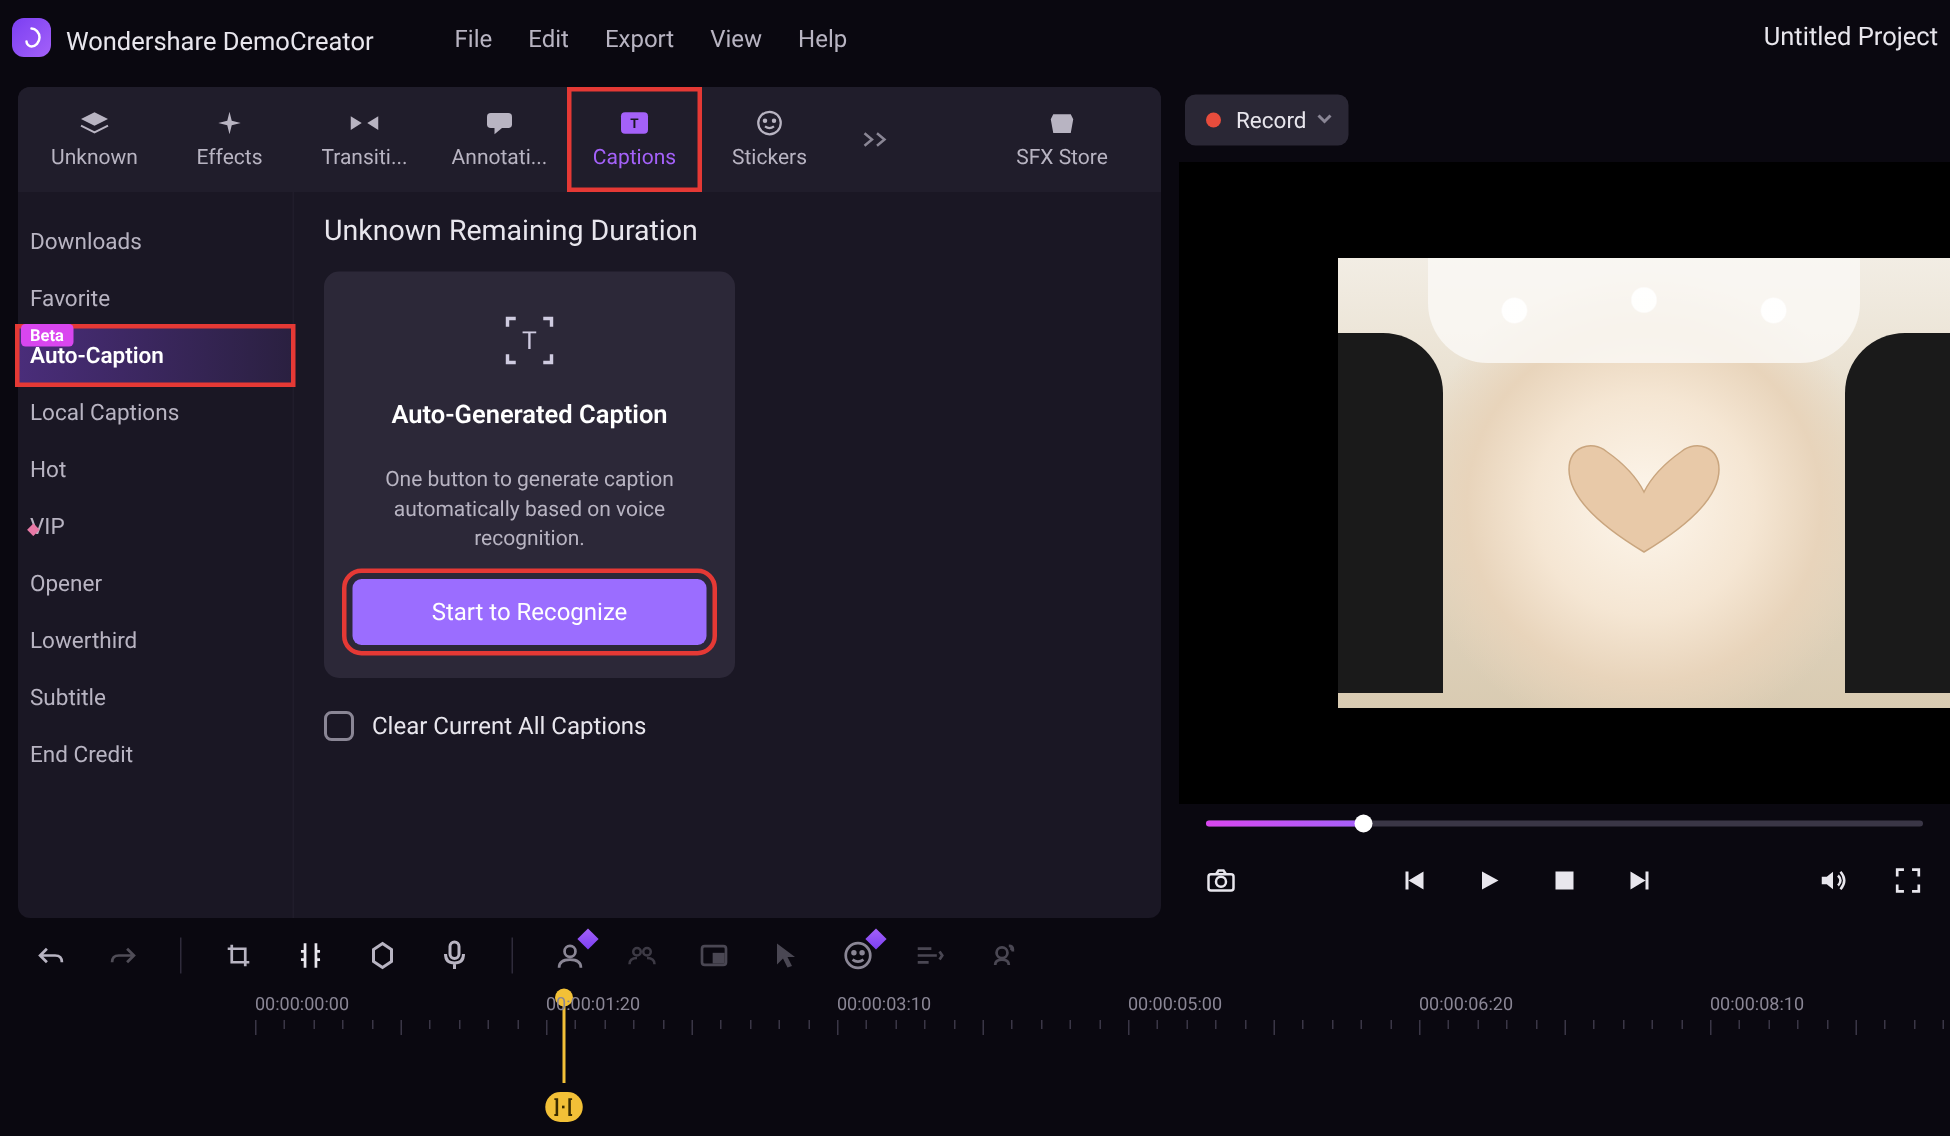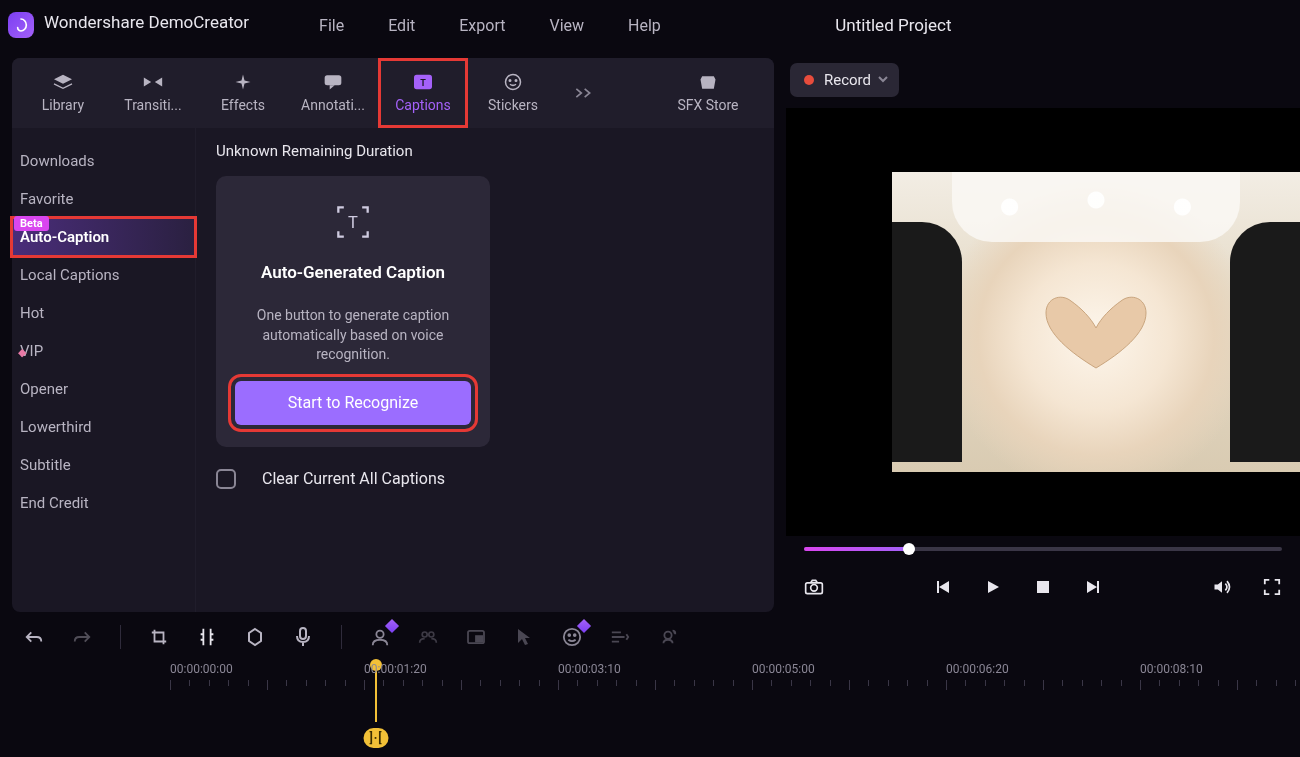--- a/index.html
+++ b/index.html
@@ -30,30 +30,30 @@
   
   .titlebar {
     height: 50px;
     display: flex;
     align-items: center;
     padding: 0 8px;
     gap: 14px;
     font-size: 15px;
     color: var(--text-secondary);
   }
-  .logo-wrap { display:flex; align-items:flex-start; gap:10px; margin-right:20px;}
+  .logo-wrap { display:flex; align-items:flex-end; gap:10px; margin-right:20px;}
   .logo {
     width: 26px; height:26px; border-radius:8px;
     background: linear-gradient(135deg,#7b3ff2,#a461f9);
     display:flex;align-items:center;justify-content:center;
   }
   .app-name { font-size:17px; color:#e8e6ed; font-weight:400;}
-  .menu { display:flex; gap:44px; margin-left:36px;}
+  .menu { display:flex; gap:24px; margin-left:20px;}
   .menu-item { cursor:pointer; color:var(--text-secondary); font-size:16px;}
-  .project-title { flex:1; text-align:center; font-size:17px; color:var(--text-primary); margin-left:-180px;}
+  .project-title { flex:1; text-align:right; font-size:17px; color:var(--text-primary); margin-left:-180px;}
   
   .content-row {
     display:flex;
     flex:1;
     min-height:0;
     padding: 8px 0 0 12px;
     gap:12px;
   }
   .left-pane {
     width:762px;
@@ -129,21 +129,21 @@
   }
   .vip-dot {
     position:absolute; left:6px; top:50%; transform:translateY(-50%);
     width:10px;height:10px; color:#e879a6; font-size:11px;
   }
 
   .caption-area {
     flex:1;
     padding:14px 20px;
   }
-  .status-text { font-size:15px; color:var(--text-primary); margin-bottom:16px;}
+  .status-text { font-size:19px; color:var(--text-primary); margin-bottom:16px;}
   .card {
     width:274px;
     background:var(--bg-card);
     border-radius:10px;
     padding:24px 18px 22px;
     display:flex;
     flex-direction:column;
     align-items:center;
     text-align:center;
   }
@@ -159,21 +159,21 @@
     border-radius:6px;
     font-size:16px;
     cursor:pointer;
     outline:3px solid var(--highlight-red);
     outline-offset:4px;
   }
   .clear-row {
     margin-top:22px;
     display:flex;
     align-items:center;
-    gap:26px;
+    gap:12px;
     font-size:16px;
     color:var(--text-primary);
   }
   .checkbox {
     width:20px;height:20px;border:2px solid #8a8695;border-radius:5px;
   }
 
   
   .right-pane {
     flex:1;
@@ -336,37 +336,37 @@
 
   <div class="left-pane">
     <div class="tab-strip">
       <div class="tab">
         <span class="tab-icon">
             <svg width="22" height="18" viewBox="0 0 24 20" fill="none">
               <path d="M12 2 L22 7 L12 12 L2 7 Z" fill="#b8b4c2"></path>
               <path d="M2 12 L12 17 L22 12" stroke="#b8b4c2" stroke-width="1.5" fill="none"></path>
             </svg>
           </span>
-        <span>Library</span>
+        <span>Unknown</span>
+      </div>
+      <div class="tab">
+        <span class="tab-icon">
+            <svg width="18" height="18" viewBox="0 0 24 24" fill="#b8b4c2">
+              <path d="M12 2 L14 10 L22 12 L14 14 L12 22 L10 14 L2 12 L10 10 Z"></path>
+            </svg>
+          </span>
+        <span>Effects</span>
       </div>
       <div class="tab">
         <span class="tab-icon">
             <svg width="22" height="14" viewBox="0 0 24 14" fill="#b8b4c2">
               <path d="M2 2 L10 7 L2 12 Z M22 2 L14 7 L22 12 Z"></path>
             </svg>
           </span>
         <span>Transiti...</span>
-      </div>
-      <div class="tab">
-        <span class="tab-icon">
-            <svg width="18" height="18" viewBox="0 0 24 24" fill="#b8b4c2">
-              <path d="M12 2 L14 10 L22 12 L14 14 L12 22 L10 14 L2 12 L10 10 Z"></path>
-            </svg>
-          </span>
-        <span>Effects</span>
       </div>
       <div class="tab">
         <span class="tab-icon">
             <svg width="20" height="18" viewBox="0 0 24 20" fill="#b8b4c2">
               <rect x="2" y="2" width="20" height="12" rx="3"></rect>
               <path d="M8 14 L8 19 L14 14"></path>
             </svg>
           </span>
         <span>Annotati...</span>
       </div>

